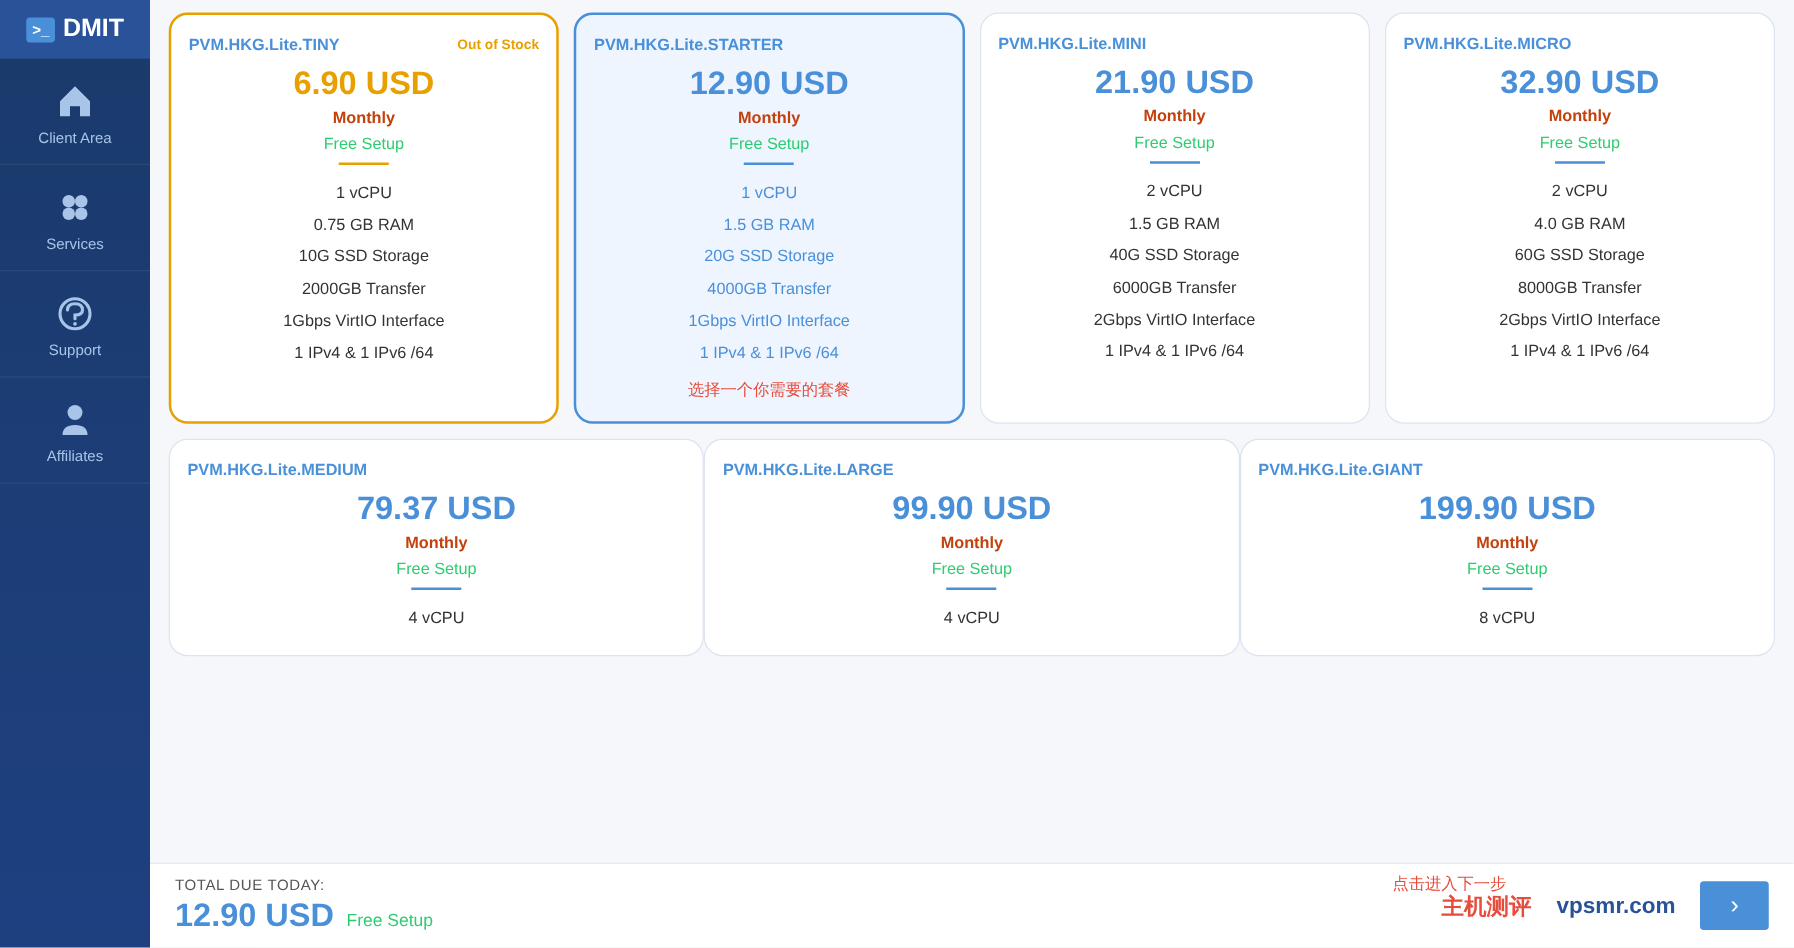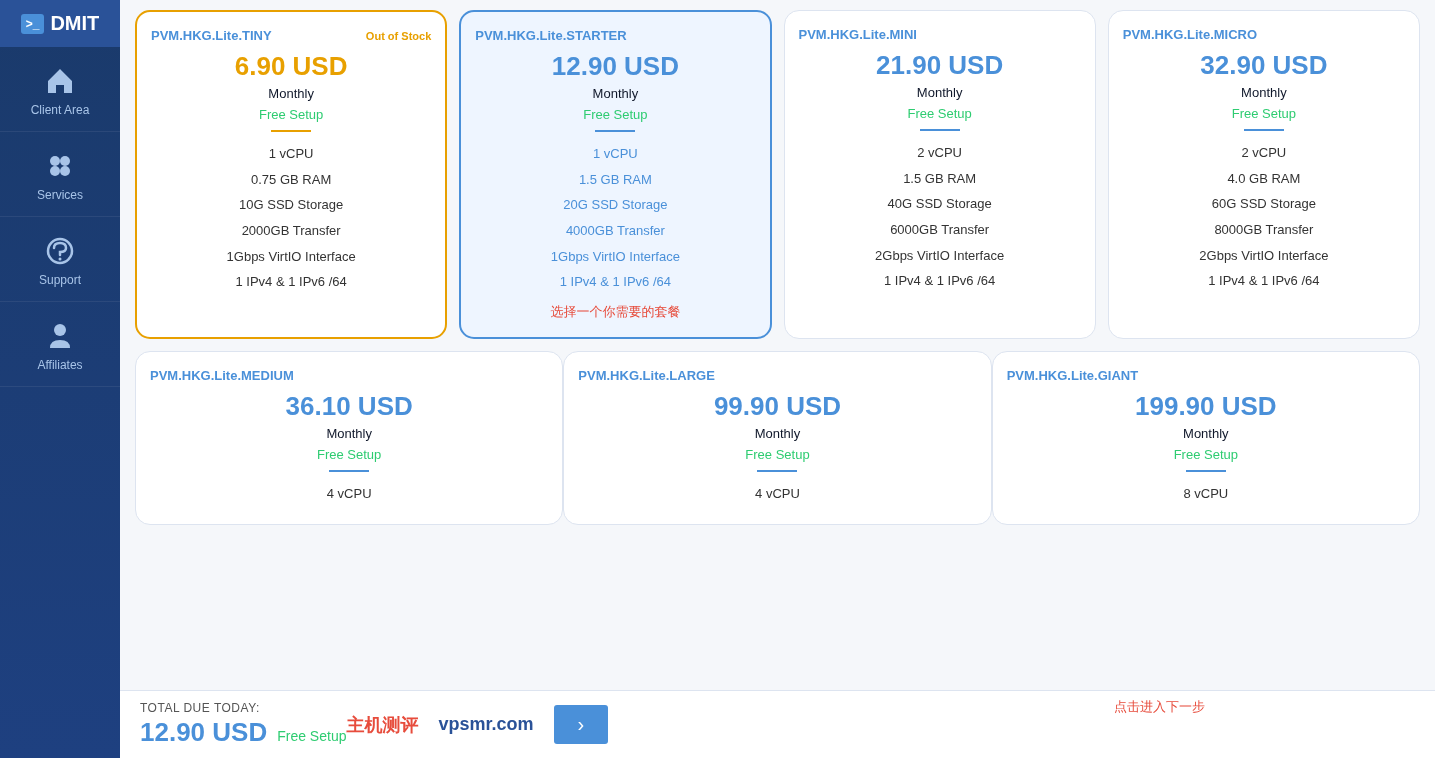--- a/index.html
+++ b/index.html
@@ -106,23 +106,24 @@
       font-weight: bold;
     }
     .plan-price {
       font-size: 26px;
       font-weight: bold;
       color: #4a90d9;
       margin-bottom: 4px;
     }
     .plan-price.orange { color: #e8a000; }
     .plan-billing {
-      color: #0f172a;
+      color: #c2410c;
       font-size: 13px;
       margin-bottom: 6px;
+      font-weight: bold;
     }
     .plan-free-setup {
       color: #2ecc71;
       font-size: 13px;
       margin-bottom: 8px;
     }
     .plan-divider {
       border: none;
       border-top: 2px solid #4a90d9;
       width: 40px;
@@ -147,21 +148,21 @@
     .footer-bar {
       position: fixed;
       bottom: 0;
       left: 120px;
       right: 0;
       background: white;
       border-top: 1px solid #dde4f0;
       padding: 10px 20px;
       display: flex;
       align-items: center;
-      justify-content: flex-start;
+      justify-content: space-between;
       z-index: 100;
     }
     .footer-total-label {
       font-size: 12px;
       color: #555;
       text-transform: uppercase;
       letter-spacing: 0.5px;
       margin-bottom: 2px;
     }
     .footer-total-price {
@@ -330,21 +331,21 @@
       </div>
     </div>
   </div>
 
   <div class="pricing-grid-bottom">
 
     <div class="plan-card">
       <div class="plan-header">
         <span class="plan-name">PVM.HKG.Lite.MEDIUM</span>
       </div>
-      <div class="plan-price">36.10 USD</div>
+      <div class="plan-price">79.37 USD</div>
       <div class="plan-billing">Monthly</div>
       <div class="plan-free-setup">Free Setup</div>
       <hr class="plan-divider">
       <div class="plan-spec">
         <div>4 vCPU</div>
       </div>
     </div>
 
     <div class="plan-card">
       <div class="plan-header">

